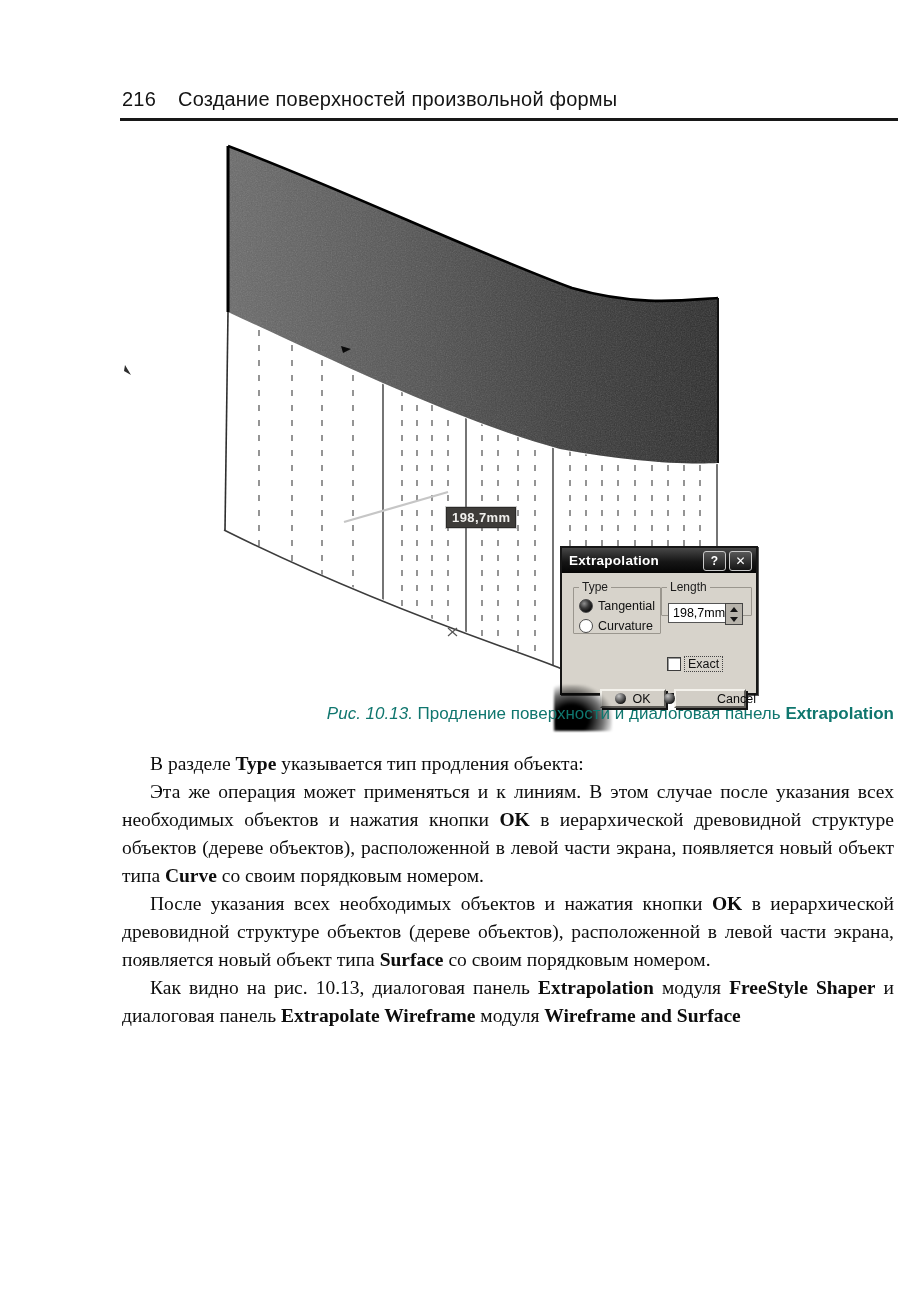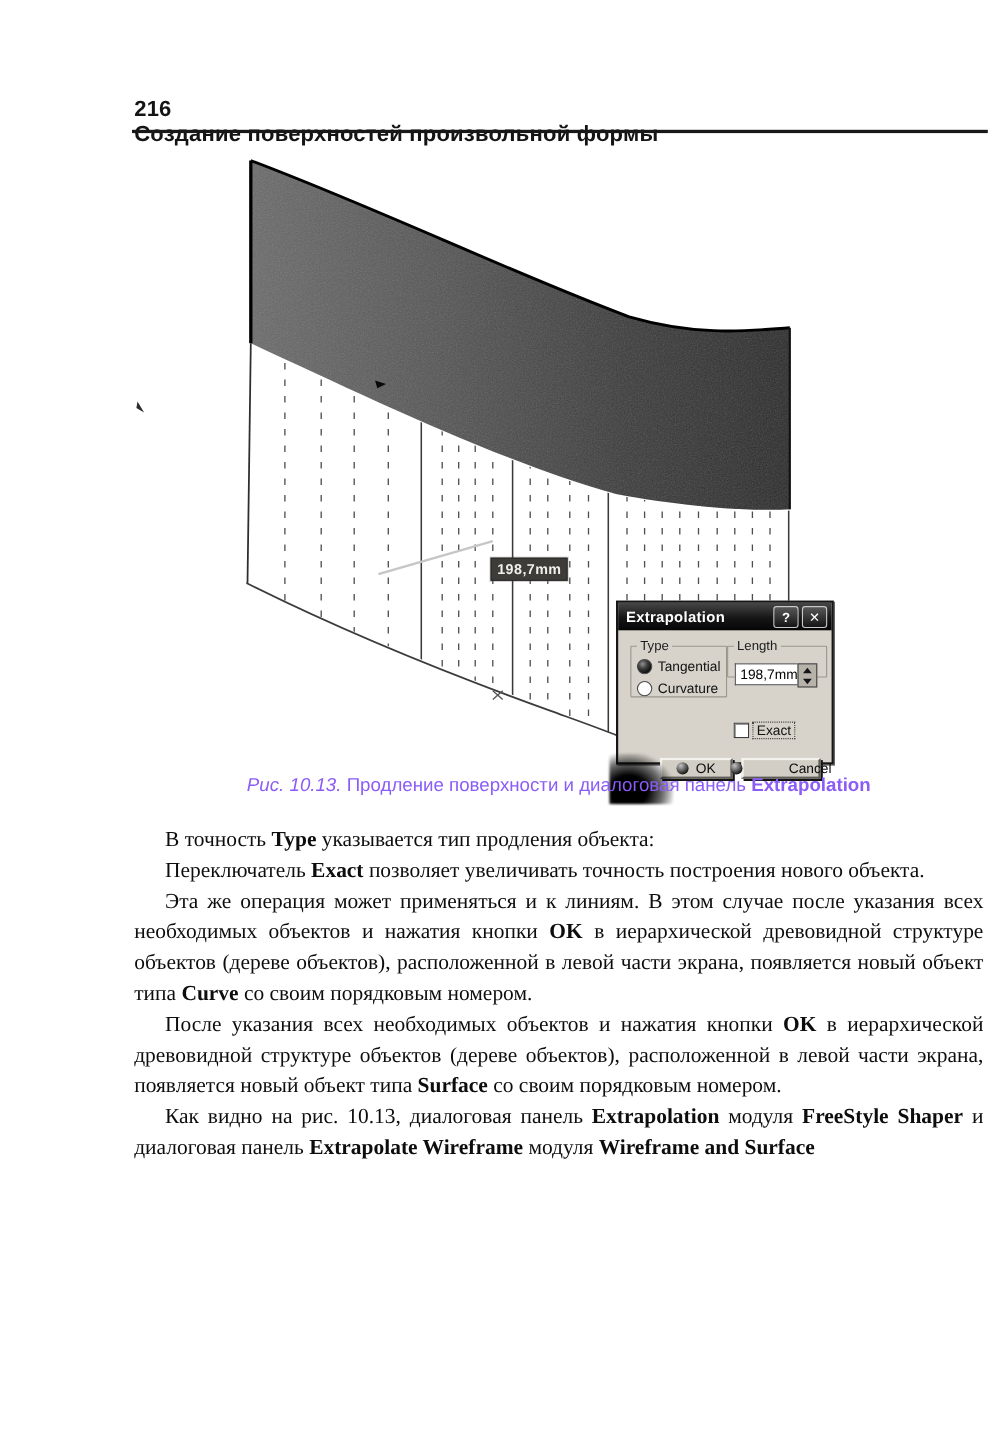--- a/index.html
+++ b/index.html
@@ -1,22 +1,22 @@
 <!DOCTYPE html>
 <html><head>
 <meta charset="utf-8">
 <style>
   html,body{margin:0;padding:0;background:#e8e8e8;}
   .page{position:relative;width:910px;height:1306px;background:#ffffff;overflow:hidden;
         font-family:"Liberation Serif","DejaVu Serif",serif;color:#101010;}
 
   
   .runhead{position:absolute;left:122px;top:88px;width:775px;display:flex;align-items:baseline;
-           font-family:"Liberation Sans","DejaVu Sans",sans-serif;font-size:20px;font-weight:700;
-           letter-spacing:.2px;color:#141414;flex-direction:column;}
+           font-family:"Liberation Sans","DejaVu Sans",sans-serif;font-size:20px;font-weight:400;
+           letter-spacing:.2px;color:#141414;}
   .runhead .pageno{margin-right:22px;}
   .headrule{position:absolute;left:120px;top:118px;width:778px;height:3px;background:#181818;}
 
   
   .fig-svg{position:absolute;left:90px;top:135px;width:680px;height:575px;}
   .meas-label{position:absolute;left:446px;top:507px;padding:2px 5px;background:#3e3c39;
               border:1px solid #2b2a28;color:#f0efec;font-family:"Liberation Sans","DejaVu Sans",sans-serif;
               font-size:13px;font-weight:bold;letter-spacing:.4px;box-shadow:0 0 0 1px rgba(60,60,60,.25);}
 
   
@@ -56,22 +56,22 @@
            font-size:12.5px;color:#0c0c0c;padding:0 8px;}
   .btn-ok{width:66px;}
   .btn-cancel{width:72px;gap:42px;}
   .orb{width:11px;height:11px;border-radius:50%;flex:0 0 auto;
        background:radial-gradient(circle at 35% 28%,#c2c2c2 0%,#5d5d5d 45%,#0a0a0a 80%);}
   .blob{position:absolute;left:-8px;top:112px;width:58px;height:46px;pointer-events:none;
         background:radial-gradient(ellipse at 30% 75%,#000 30%,rgba(0,0,0,.55) 55%,rgba(0,0,0,0) 75%);
         filter:blur(1px);}
 
   
-  .caption{position:absolute;left:122px;top:704px;width:772px;text-align:center;
-           font-family:"Liberation Sans","DejaVu Sans",sans-serif;font-size:17px;color:#8b5cf6;}
+  .caption{position:absolute;left:122px;top:704px;width:772px;text-align:right;
+           font-family:"Liberation Sans","DejaVu Sans",sans-serif;font-size:17px;color:#0f766e;}
   .caption .pref{font-style:italic;}
   .caption b{font-weight:bold;}
 
   
   .bodytext{position:absolute;left:122px;top:750px;width:772px;font-size:19.5px;line-height:28px;
             text-align:justify;color:#0d0d0d;}
   .bodytext p{margin:0;}
   .para.indent{text-indent:28px;}
   .para.bullet{padding-left:55px;}
   .para.bullet .marker{display:inline-block;width:28px;margin-left:-55px;padding-left:27px;
@@ -213,20 +213,19 @@
       </div>
       <div class="blob"></div>
     </div>
   </div>
 
   <div class="caption">
     <span class="pref">Рис. 10.13.</span><span> Продление поверхности и диалоговая панель </span><b>Extrapolation</b>
   </div>
 
   <div class="bodytext" id="bodytext">
-      <p class="para indent"><span>В точность </span><b>Type</b><span> указывается тип продления объекта:</span></p>
-      <p class="para indent"><span>Переключатель </span><b>Exact</b><span> позволяет увеличивать точность построения нового объекта.</span></p>
+      <p class="para indent"><span>В разделе </span><b>Type</b><span> указывается тип продления объекта:</span></p>
       <p class="para indent"><span>Эта же операция может применяться и к линиям. В этом случае после указания всех необходимых объектов и нажатия кнопки </span><b>OK</b><span> в иерархической древовидной структуре объектов (дереве объектов), расположенной в левой части экрана, появляется новый объект типа </span><b>Curve</b><span> со своим порядковым номером.</span></p>
       <p class="para indent"><span>После указания всех необходимых объектов и нажатия кнопки </span><b>OK</b><span> в иерархической древовидной структуре объектов (дереве объектов), расположенной в левой части экрана, появляется новый объект типа </span><b>Surface</b><span> со своим порядковым номером.</span></p>
       <p class="para indent"><span>Как видно на рис. 10.13, диалоговая панель </span><b>Extrapolation</b><span> модуля </span><b>FreeStyle Shaper</b><span> и диалоговая панель </span><b>Extrapolate Wireframe</b><span> модуля </span><b>Wireframe and Surface</b></p>
     </div>
 
 </div>
 
 </body></html>

